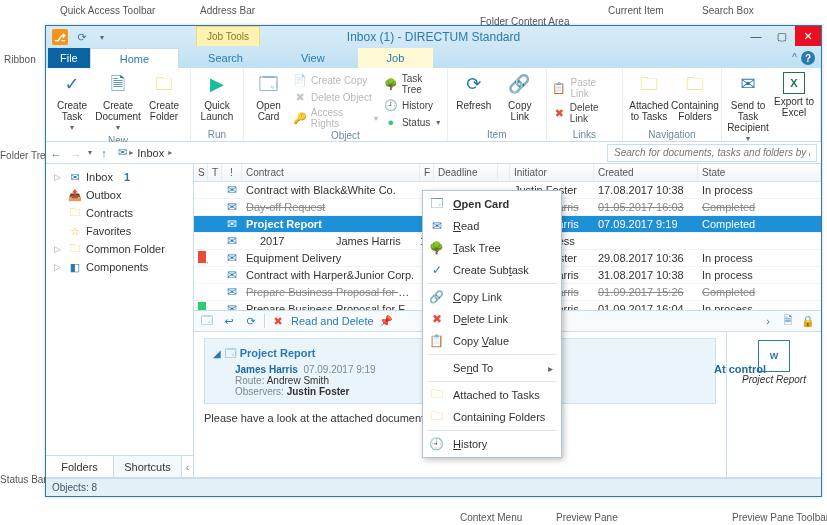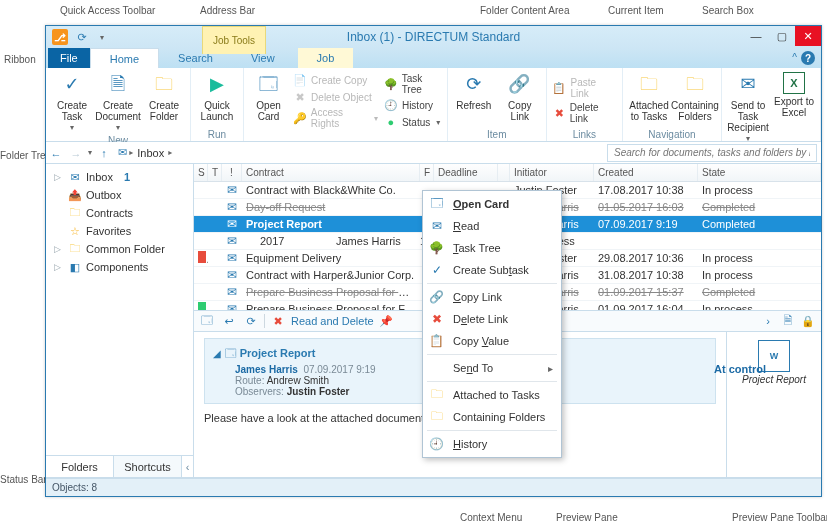--- a/index.html
+++ b/index.html
@@ -25,23 +25,23 @@
   .qat { display: flex; gap: 4px; align-items: center; }
   .qat-btn { width: 16px; height: 16px; display:flex;align-items:center;justify-content:center;color:#2a7ab0;}
   .title { position:absolute; left:50%; transform:translateX(-50%); color:#2a7ab0; font-size:12px; }
   .win-ctrls { position:absolute; right:0; top:0; display:flex; }
   .win-btn { width:26px; height:20px; display:flex;align-items:center;justify-content:center; color:#333; }
   .win-close { background:#e81123; color:#fff; }
 
   
   .tabrow { height:20px; display:flex; align-items:flex-end; background:linear-gradient(#cde6f5,#bde0f3); position:relative; padding-left:2px;}
   .file-tab { background:#0a64a4; color:#fff; padding:3px 12px; font-size:11px; height:20px; display:flex;align-items:center;}
-  .tab { padding:3px 19px; font-size:11px; height:20px; display:flex;align-items:center; color:#2a7ab0;}
+  .tab { padding:3px 29px; font-size:11px; height:20px; display:flex;align-items:center; color:#2a7ab0;}
   .tab.active { background:#fff; border:1px solid #c9ddeb; border-bottom:none;}
-  .ctx-tab-group { position:absolute; left:156px; top:-22px; background:#fff2b3; padding:6px 10px; font-size:10px; border:1px solid #e9d97a; border-bottom:none; height:28px; display:flex;align-items:center;color:#8a7b1a;}
+  .ctx-tab-group { position:absolute; left:150px; top:-22px; background:#fff2b3; padding:6px 10px; font-size:10px; border:1px solid #e9d97a; border-bottom:none; height:20px; display:flex;align-items:center;color:#8a7b1a;}
   .ctx-tab { background:#fff9d6; }
   .help-ico { position:absolute; right:6px; top:3px; width:14px;height:14px;border-radius:50%;background:#2a7ab0;color:#fff;display:flex;align-items:center;justify-content:center;font-size:10px;font-weight:bold;}
   .minimize-ribbon { position:absolute; right:24px; top:4px; color:#2a7ab0; font-size:10px; }
 
   
   .ribbon { height:74px; background:#fff; border-bottom:1px solid #c9ddeb; display:flex; }
   .rgroup { border-right:1px solid #e3eef6; padding:2px 4px 0 4px; display:flex; flex-direction:column; justify-content:space-between;}
   .rbtns { display:flex; gap:2px; }
   .bigbtn { width:44px; display:flex; flex-direction:column; align-items:center; gap:2px; padding:2px 1px; text-align:center; font-size:10px; line-height:1.1; color:#333;}
   .bigbtn .ico { width:26px; height:26px; display:flex;align-items:center;justify-content:center; font-size:18px;}
@@ -117,21 +117,21 @@
 </head>
 <body>
 
 <div class="shell">
 
   <div class="callout" style="left:60px;top:5px;">Quick Access Toolbar</div>
   <div class="callout" style="left:200px;top:5px;">Address Bar</div>
   <div class="callout" style="left:4px;top:54px;">Ribbon</div>
   <div class="callout" style="left:0px;top:150px;">Folder Tree</div>
   <div class="callout" style="left:0px;top:474px;">Status Bar</div>
-  <div class="callout" style="left:480px;top:5px;">Folder Content Area</div>
+  <div class="callout" style="left:480px;top:16px;">Folder Content Area</div>
   <div class="callout" style="left:608px;top:5px;">Current Item</div>
   <div class="callout" style="left:702px;top:5px;">Search Box</div>
   <div class="callout" style="left:460px;top:512px;">Context Menu</div>
   <div class="callout" style="left:556px;top:512px;">Preview Pane</div>
   <div class="callout" style="left:732px;top:512px;">Preview Pane Toolbar</div>
 
   <div class="app">
 
     <div class="titlebar">
       <div class="app-icon">⎇</div>
@@ -217,20 +217,21 @@
                 <span class="si">🕘</span>
                 <span>History</span>
               </div>
             <div class="smallbtn">
                 <span class="si" style="color:#2ecc71;">●</span>
                 <span>Status</span>
                 <span style="font-size:8px;color:#666;margin-left:2px;">▾</span>
               </div>
           </div>
         </div>
+        <div class="grouplabel">Object</div>
       </div>
       <div class="rgroup">
         <div class="rbtns">
           <div class="bigbtn">
               <div class="ico blue">⟳</div>
               <span>Refresh</span>
             </div>
           <div class="bigbtn">
               <div class="ico blue">🔗</div>
               <span>Copy Link</span>
@@ -427,21 +428,21 @@
           </div>
           <div class="grow done">
             <div class="c-s"></div>
               <div class="c-t"></div>
               <div class="c-i ico-col"><span class="env">✉</span></div>
             <div class="c-subj"><span class="txt">Prepare Business Proposal for Cheese</span></div>
             <div class="c-f"></div>
               <div class="c-dead"><span class="txt">2017</span></div>
               <div class="c-pin"></div>
             <div class="c-init"><span class="txt">James Harris</span></div>
-              <div class="c-create"><span class="txt">01.09.2017 15:37</span></div>
+              <div class="c-create"><span class="txt">01.09.2017 15:26</span></div>
               <div class="c-state"><span class="txt">Completed</span></div>
           </div>
           <div class="grow">
             <div class="c-s"><span class="flag-green"></span></div>
               <div class="c-t"></div>
               <div class="c-i ico-col"><span class="env">✉</span></div>
             <div class="c-subj"><span class="txt">Prepare Business Proposal for Fish&amp;C</span></div>
             <div class="c-f"></div>
               <div class="c-dead">2017</div>
               <div class="c-pin"></div>

